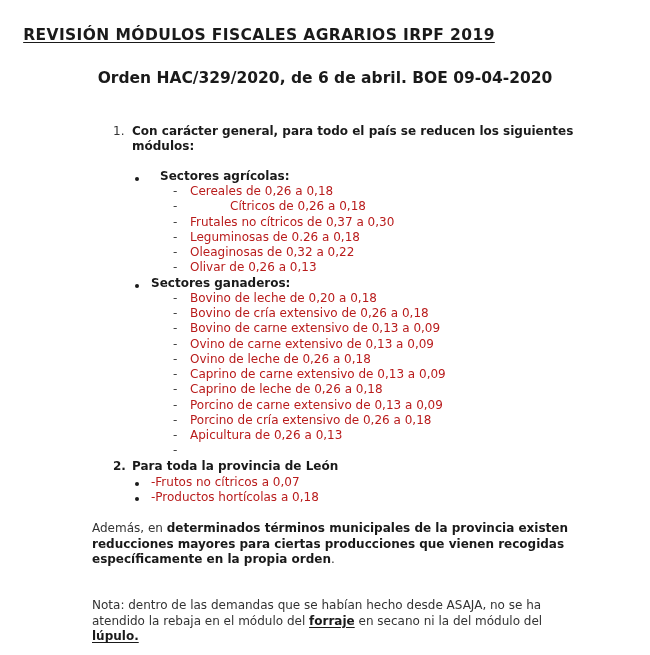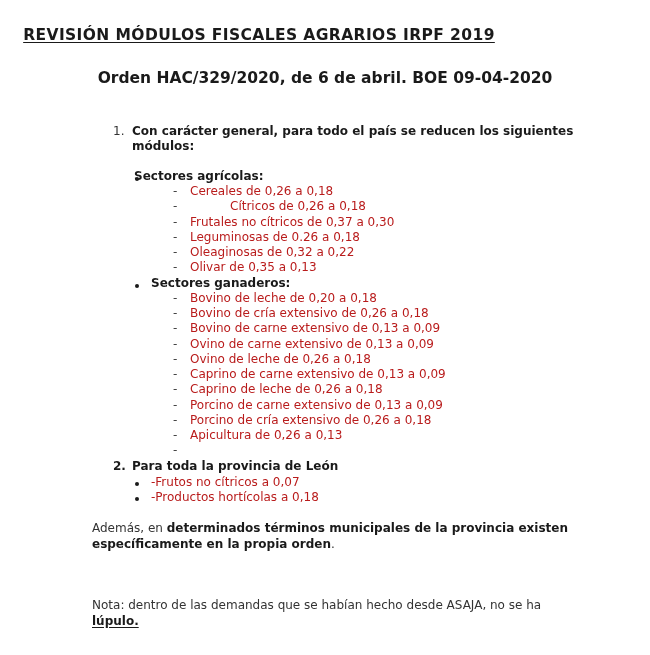--- a/index.html
+++ b/index.html
@@ -36,35 +36,35 @@
   <div class="title">
     <span>REVISIÓN MÓDULOS FISCALES AGRARIOS IRPF 2019</span>
   </div>
   <div class="subtitle">Orden HAC/329/2020, de 6 de abril. BOE 09-04-2020</div>
 
   <div class="abs num" style="left:113px; top:124px;">1.</div>
   <div class="abs head" style="left:132px; top:124px;">Con carácter general, para todo el país se reducen los siguientes</div>
   <div class="abs head" style="left:132px; top:139px;">módulos:</div>
 
   <div class="bullet" style="left:135px; top:177px;"></div>
-  <div class="abs head" style="left:134px; top:169px;">Sectores agrícolas:</div>
+  <div class="abs head" style="left:160px; top:169px;">Sectores agrícolas:</div>
 
   <div>
     <div class="abs dash" style="left:173px; top:184px;">-</div>
     <div class="abs item" style="left:190px; top:184px;">Cereales de 0,26 a 0,18</div>
     <div class="abs dash" style="left:173px; top:199px;">-</div>
     <div class="abs item" style="left:190px; top:199px;margin-left:40px;">Cítricos de 0,26 a 0,18</div>
     <div class="abs dash" style="left:173px; top:215px;">-</div>
     <div class="abs item" style="left:190px; top:215px;">Frutales no cítricos de 0,37 a 0,30</div>
     <div class="abs dash" style="left:173px; top:230px;">-</div>
     <div class="abs item" style="left:190px; top:230px;">Leguminosas de 0.26 a 0,18</div>
     <div class="abs dash" style="left:173px; top:245px;">-</div>
     <div class="abs item" style="left:190px; top:245px;">Oleaginosas de 0,32 a 0,22</div>
     <div class="abs dash" style="left:173px; top:260px;">-</div>
-    <div class="abs item" style="left:190px; top:260px;">Olivar de 0,35 a 0,13</div>
+    <div class="abs item" style="left:190px; top:260px;">Olivar de 0,26 a 0,13</div>
   </div>
 
   <div class="bullet" style="left:135px; top:284px;"></div>
   <div class="abs head" style="left:151px; top:276px;">Sectores ganaderos:</div>
 
   <div>
     <div class="abs dash" style="left:173px; top:291px;">-</div>
     <div class="abs item" style="left:190px; top:291px;">Bovino de leche de 0,20 a 0,18</div>
     <div class="abs dash" style="left:173px; top:306px;">-</div>
     <div class="abs item" style="left:190px; top:306px;">Bovino de cría extensivo de 0,26 a 0,18</div>
@@ -89,21 +89,23 @@
 
   <div class="abs head" style="left:113px; top:459px;">2.</div>
   <div class="abs head" style="left:132px; top:459px;">Para toda la provincia de León</div>
   <div class="bullet" style="left:135px; top:482px;"></div>
   <div class="abs item" style="left:151px; top:475px;">-Frutos no cítricos a 0,07</div>
   <div class="bullet" style="left:135px; top:497px;"></div>
   <div class="abs item" style="left:151px; top:490px;">-Productos hortícolas a 0,18</div>
 
   <div class="abs para" style="left:92px; top:521px;">
     <div><span>Además, en </span><b>determinados términos municipales de la provincia existen</b></div>
+    <div><b>reducciones mayores para ciertas producciones que vienen recogidas</b></div>
     <div><b>específicamente en la propia orden</b><span>.</span></div>
   </div>
 
   <div class="abs para" style="left:92px; top:598px;">
     <div>Nota: dentro de las demandas que se habían hecho desde ASAJA, no se ha</div>
+    <div><span>atendido la rebaja en el módulo del </span><u class="bu">forraje</u><span> en secano ni la del módulo del</span></div>
     <div><u class="bu">lúpulo.</u></div>
   </div>
 
 </div>
 
 </body></html>

